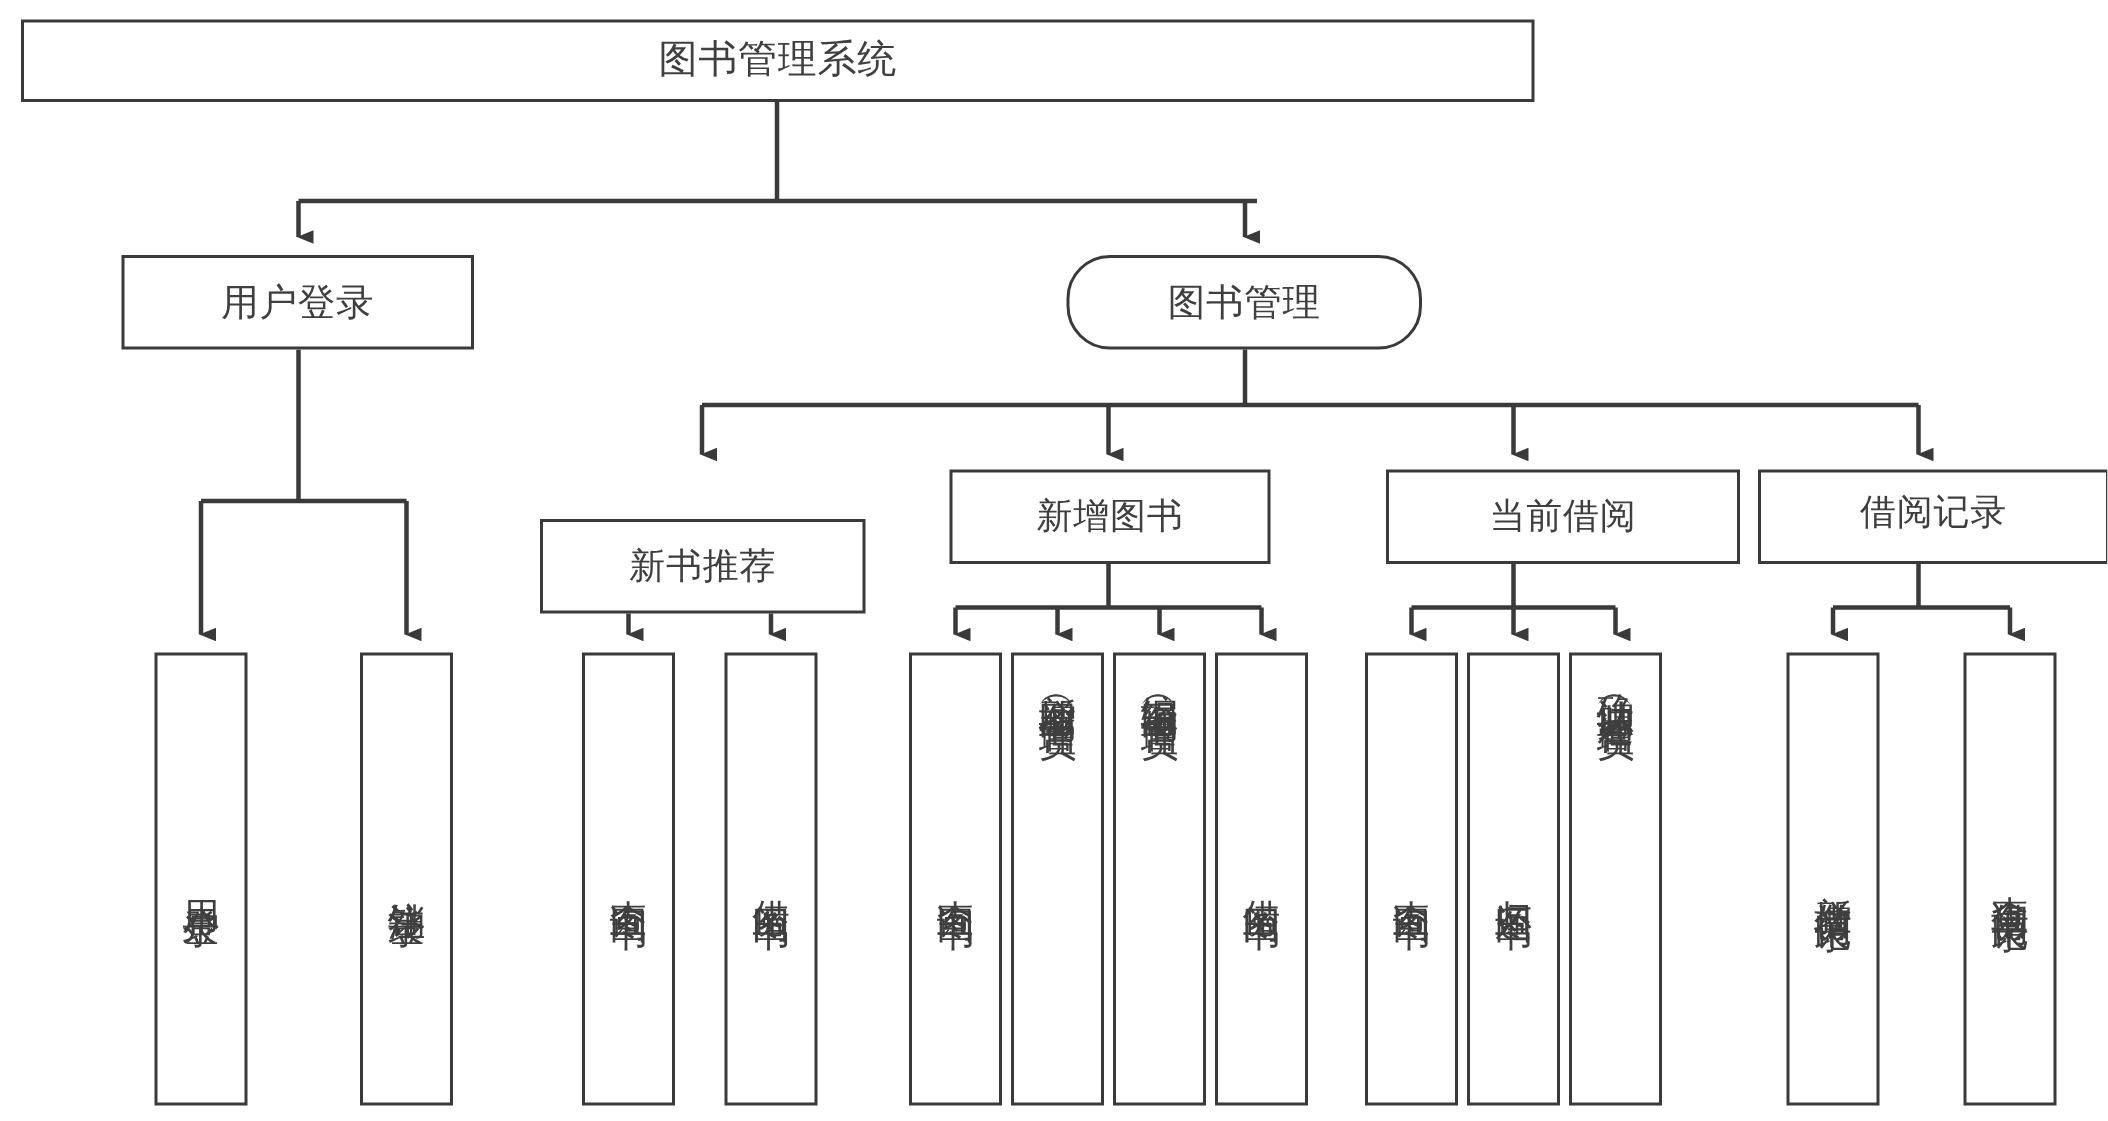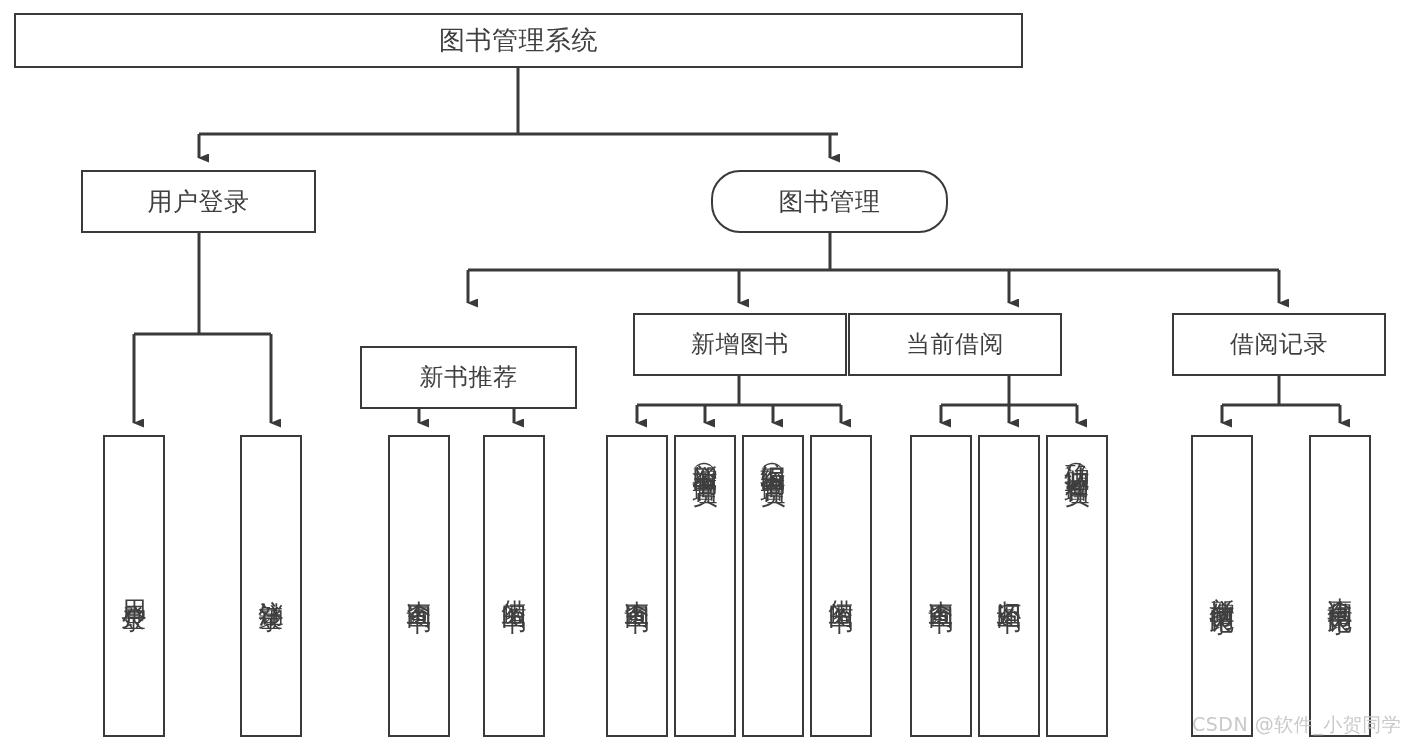--- a/index.html
+++ b/index.html
@@ -144,25 +144,25 @@
   </div>
 
   <div class="node level-2" style="left:360px; top:313px; width:217px; height:63px;margin-top:33px;">
     <span class="node-label">新书推荐</span>
   </div>
 
   <div class="node level-2" style="left:633px; top:313px; width:214px; height:63px;">
     <span class="node-label">新增图书</span>
   </div>
 
-  <div class="node level-2" style="left:848px; top:313px; width:214px; height:63px;">
+  <div class="node level-2" style="left:924px; top:313px; width:236px; height:63px;">
     <span class="node-label">当前借阅</span>
   </div>
 
-  <div class="node level-2" style="left:1172px; top:313px; width:214px; height:63px;">
+  <div class="node level-2" style="left:1172px; top:313px; width:234px; height:63px;font-family:Liberation Mono, monospace;">
     <span class="node-label">借阅记录</span>
   </div>
 
   <div class="node leaf centered-text" style="left:103px; top:435px; width:62px; height:302px;">
     <span class="node-label">用户登录</span>
   </div>
 
   <div class="node leaf centered-text" style="left:240px; top:435px; width:62px; height:302px;">
     <span class="node-label">注销登录</span>
   </div>
@@ -204,15 +204,14 @@
   </div>
 
   <div class="node leaf centered-text" style="left:1191px; top:435px; width:62px; height:302px;">
     <span class="node-label">新增借阅记录</span>
   </div>
 
   <div class="node leaf centered-text" style="left:1309px; top:435px; width:62px; height:302px;">
     <span class="node-label">查询借阅记录</span>
   </div>
 
-  <div id="watermark">CSDN @软件_小贺同学</div>
 
 </div>
 
 </body></html>

